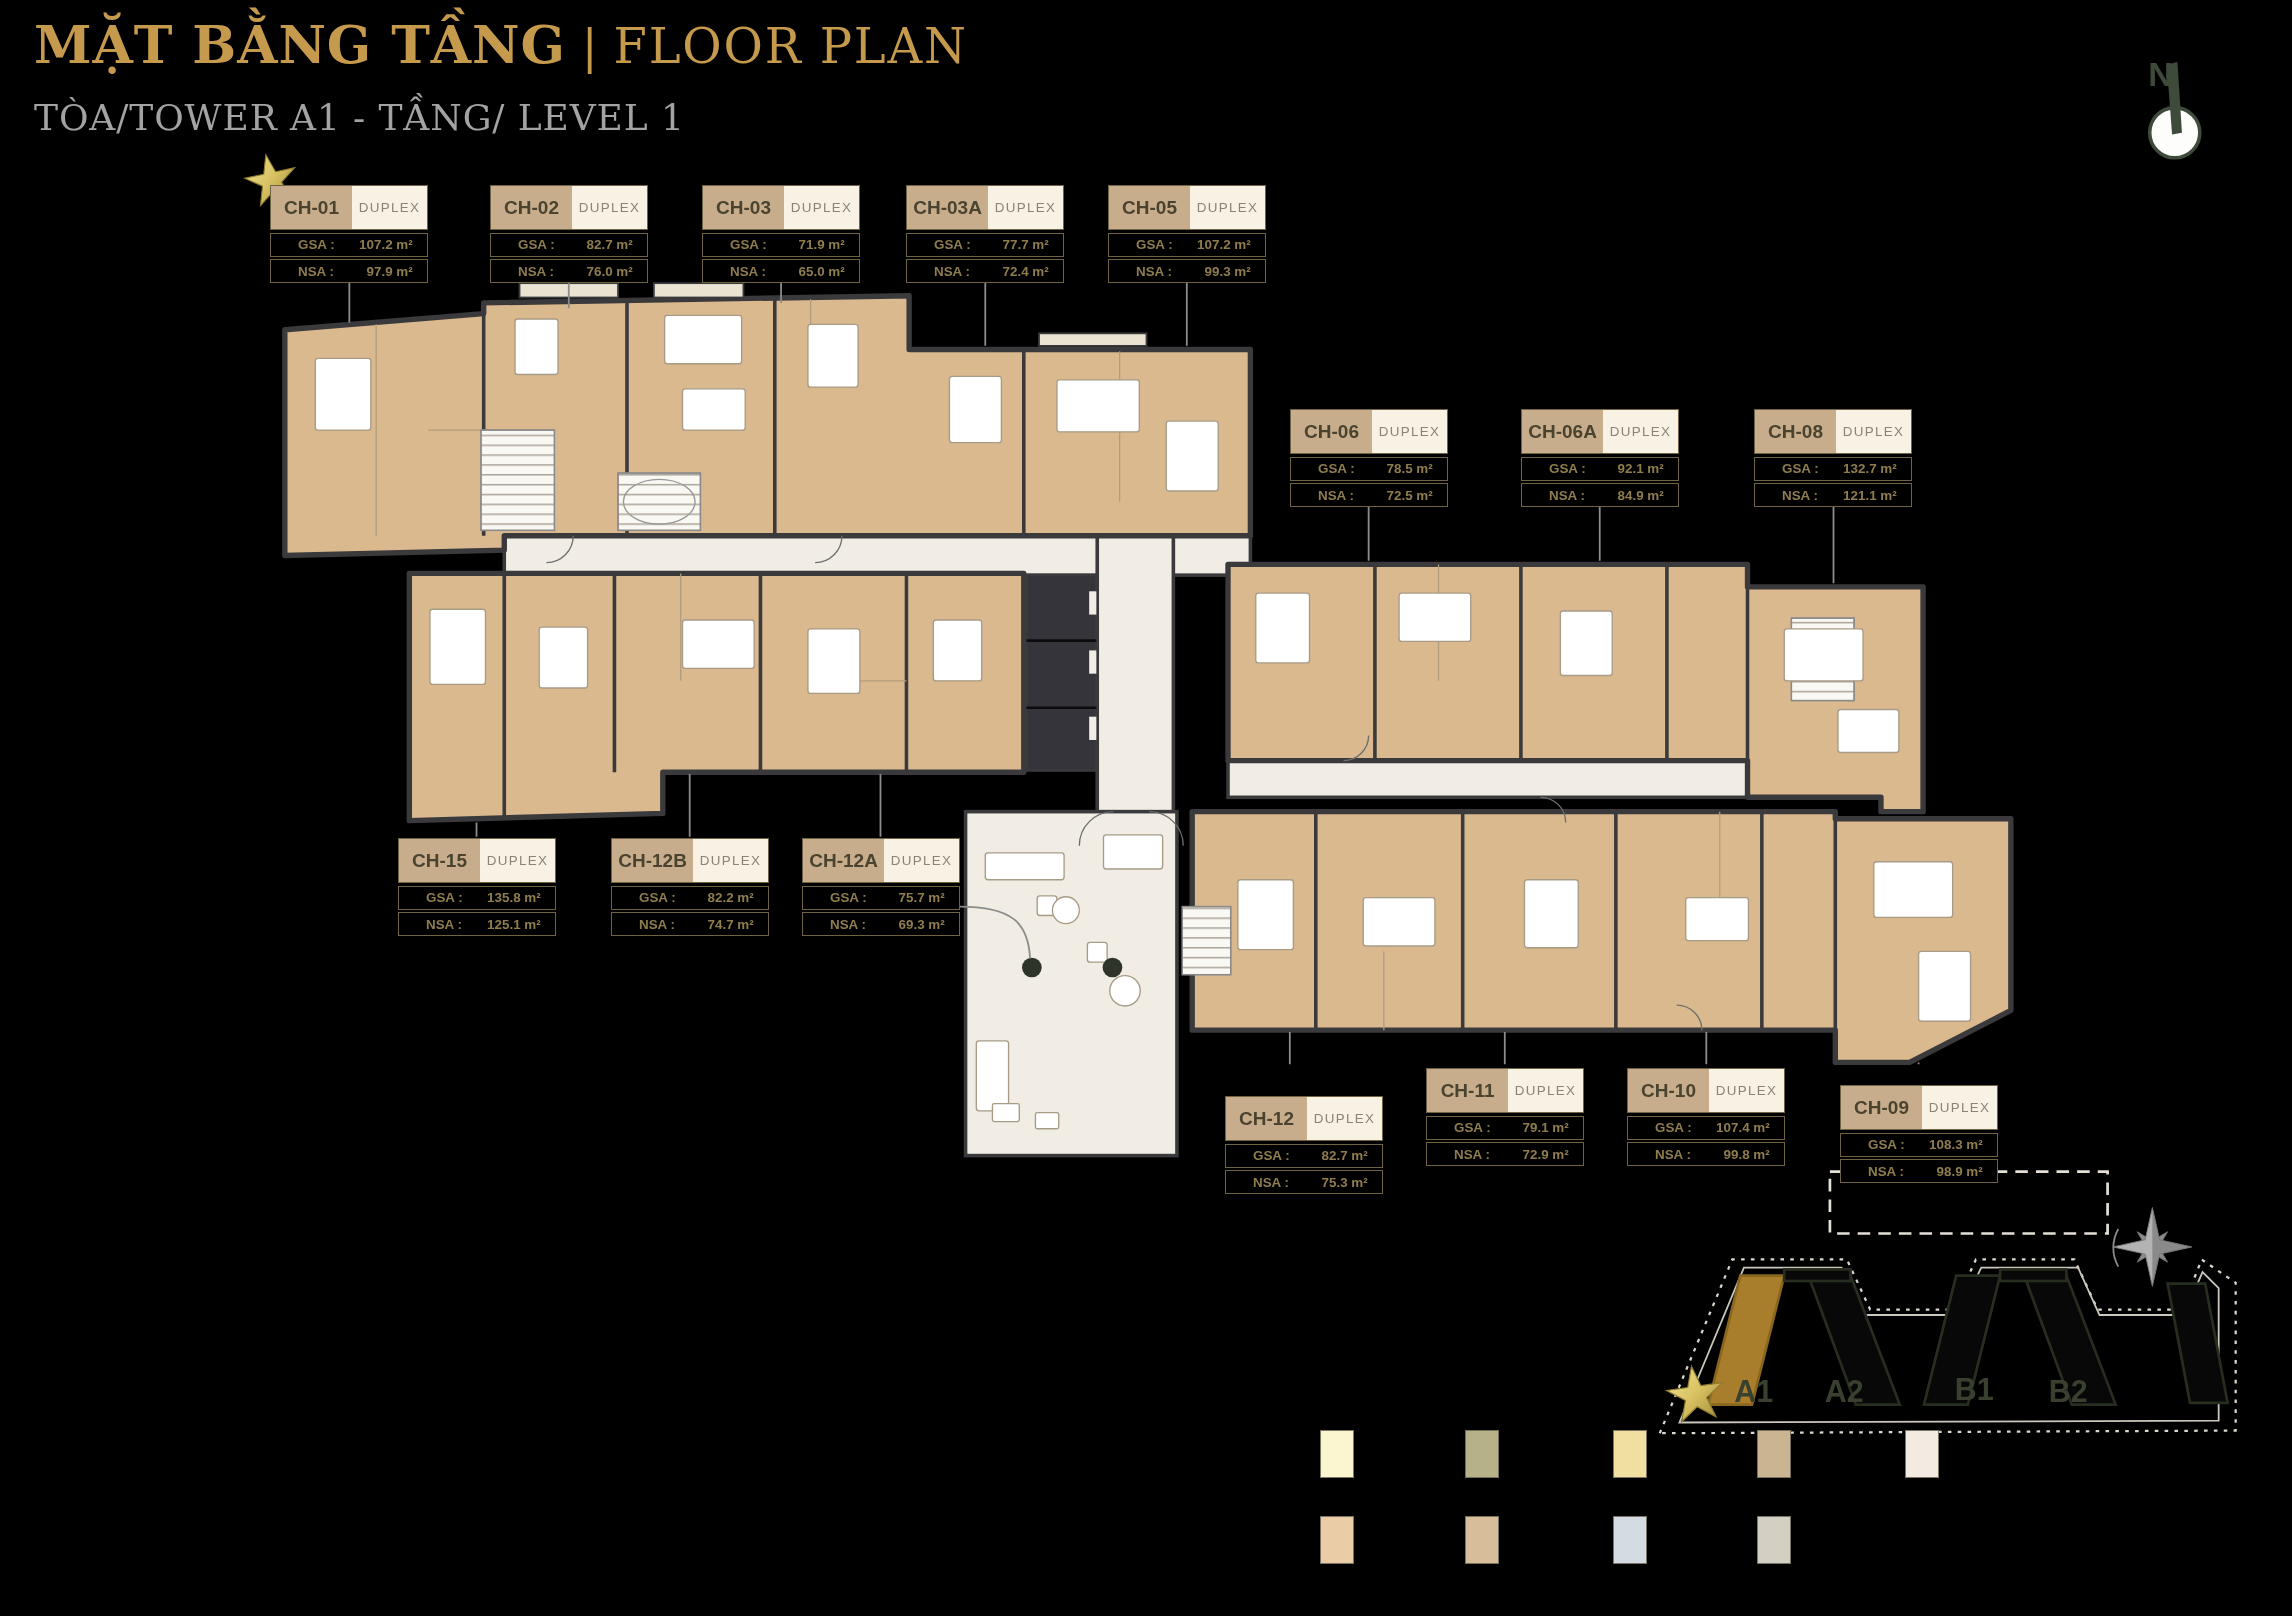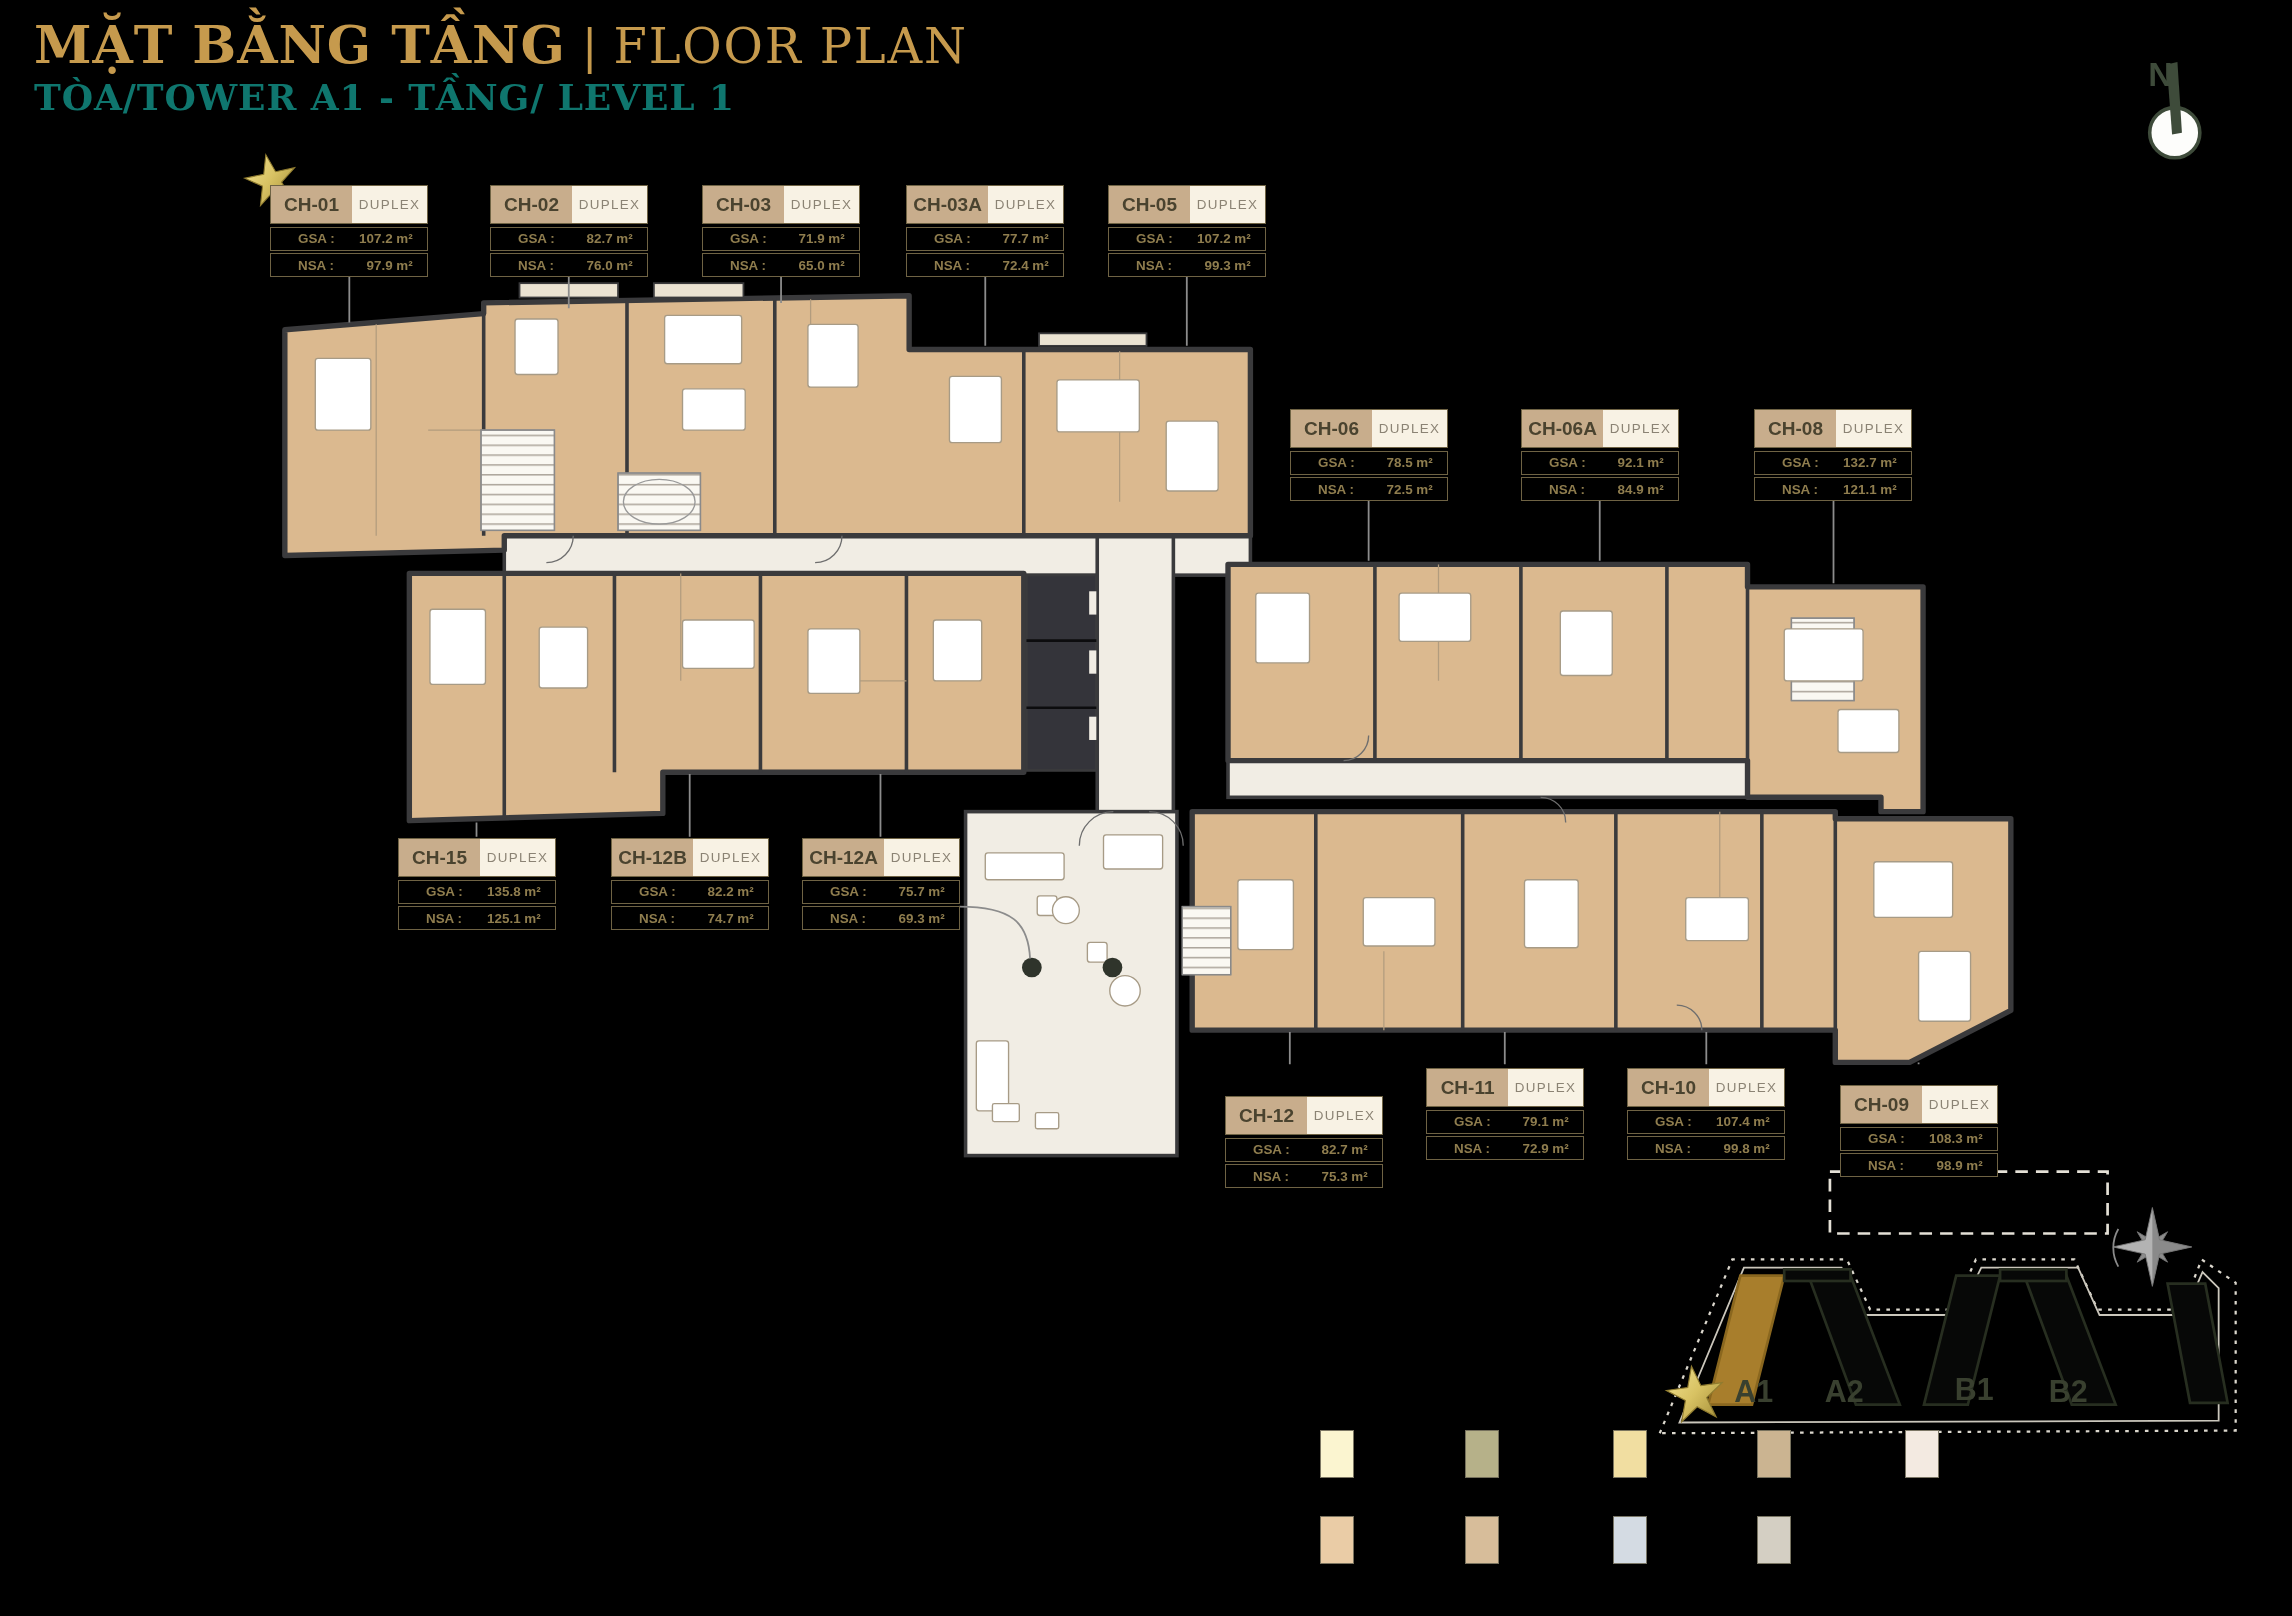--- a/index.html
+++ b/index.html
@@ -8,26 +8,26 @@
 
   
   .header{position:absolute;left:34px;top:14.3px;z-index:5;}
   .title-line{display:flex;align-items:baseline;}
   .title-vi{font-family:"DejaVu Serif",serif;font-weight:bold;font-size:52px;
             color:#C69A4D;letter-spacing:0.9px;}
   .title-sep{font-family:"DejaVu Serif",serif;font-weight:200;font-size:47px;
              color:#C69A4D;margin:0 16px;}
   .title-en{font-family:"DejaVu Serif",serif;font-weight:400;font-size:48px;
             color:#C69A4D;letter-spacing:1.8px;}
-  .subtitle{font-family:"DejaVu Serif",serif;font-weight:bold;font-size:36px;
-            color:#0f766e;letter-spacing:0.9px;margin-top:1px;}
+  .subtitle{font-family:"DejaVu Serif",serif;font-weight:normal;font-size:36px;
+            color:#a3a3a3;letter-spacing:0.9px;margin-top:22px;}
 
   
   .unit-label{position:absolute;width:158px;z-index:4;}
-  .ul-head{display:flex;height:39px;border:1.8px solid #6F6344;box-sizing:border-box;}
+  .ul-head{display:flex;height:45px;border:1.8px solid #6F6344;box-sizing:border-box;}
   .ul-id{flex:0 0 52%;background:#C8AD8C;color:#4A432F;font-weight:bold;font-size:19px;
          display:flex;align-items:center;justify-content:center;}
   .ul-type{flex:1;background:#F8F2E4;color:#8B8374;font-size:13.4px;letter-spacing:1.3px;
            display:flex;align-items:center;justify-content:center;}
   .ul-row{height:24px;border:1.8px solid #6F6344;box-sizing:border-box;margin-top:2.7px;
           background:#000;color:#8F7D4E;font-weight:bold;font-size:13.4px;
           display:flex;align-items:center;justify-content:space-between;
           padding:0 14.3px 0 27px;}
 
   

